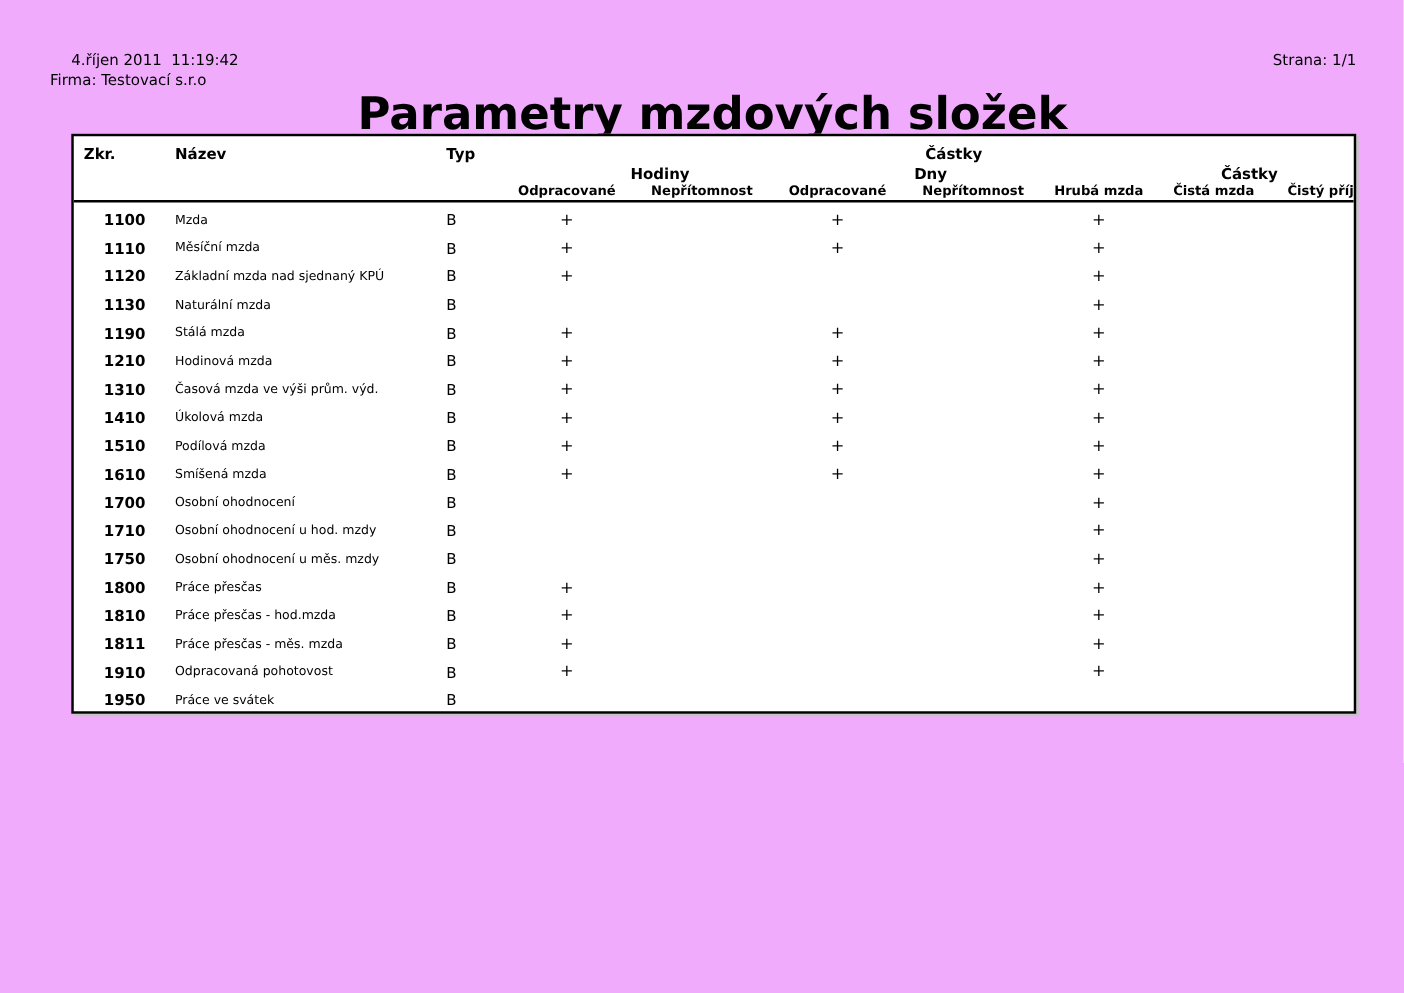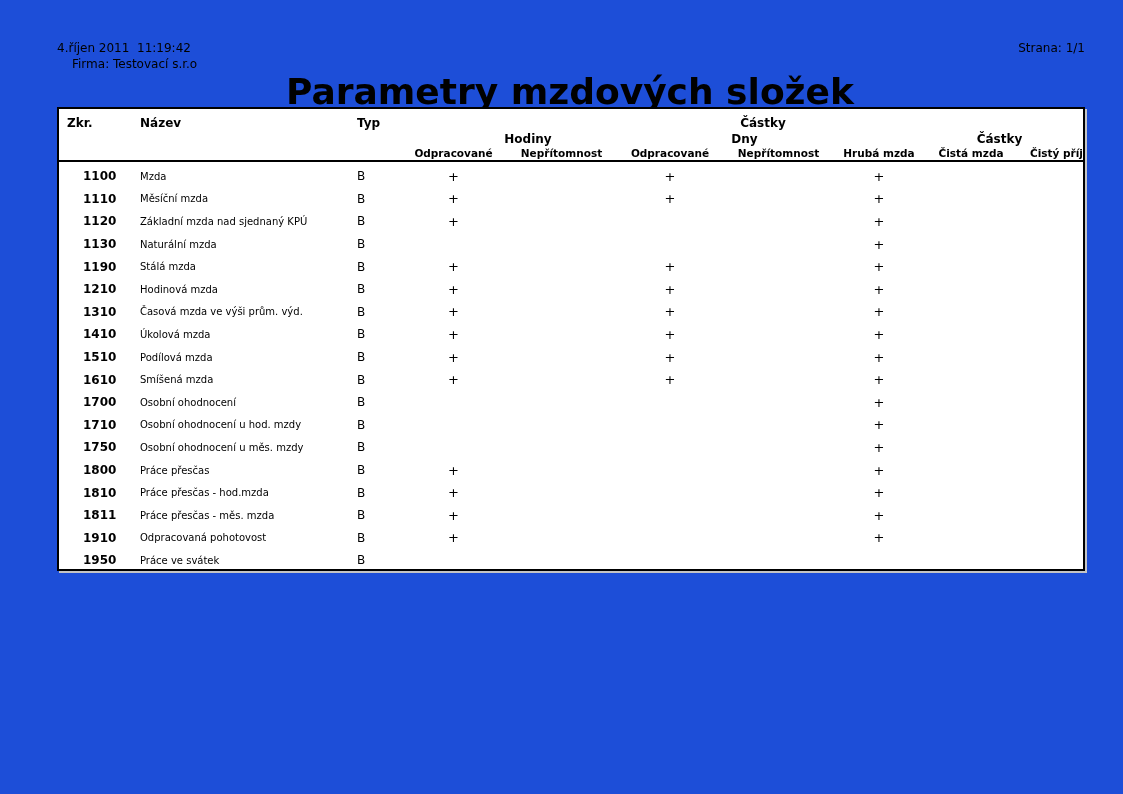--- a/index.html
+++ b/index.html
@@ -1,22 +1,22 @@
 <!DOCTYPE html>
 <html><head>
 <meta charset="utf-8">
 <style>
   html,body { margin:0; padding:0; background:#ffffff; }
   .page {
-    position:relative; width:1123px; height:794px; background:#1d4ed8;
+    position:relative; width:1123px; height:794px; background:#f0abfc;
     font-family:"DejaVu Sans","Liberation Sans",sans-serif; color:#000;
     overflow:hidden;
   }
   .datetime  { position:absolute; left:57px;  top:41px; font-size:12px; white-space:pre; }
-  .company   { position:absolute; left:72px;  top:57px; font-size:12px; }
+  .company   { position:absolute; left:40px;  top:57px; font-size:12px; }
   .pageno    { position:absolute; right:38px; top:41px; font-size:12px; }
   .title {
     position:absolute; left:56px; top:71px; width:1028px;
     text-align:center; font-size:36px; font-weight:bold;
   }
   .box {
     position:absolute; left:57px; top:107px; width:1028px; height:464px;
     border:2px solid #000; box-sizing:border-box;
     box-shadow:2px 2px 0 #c4c4c4; background:#fff; overflow:hidden;
   }

